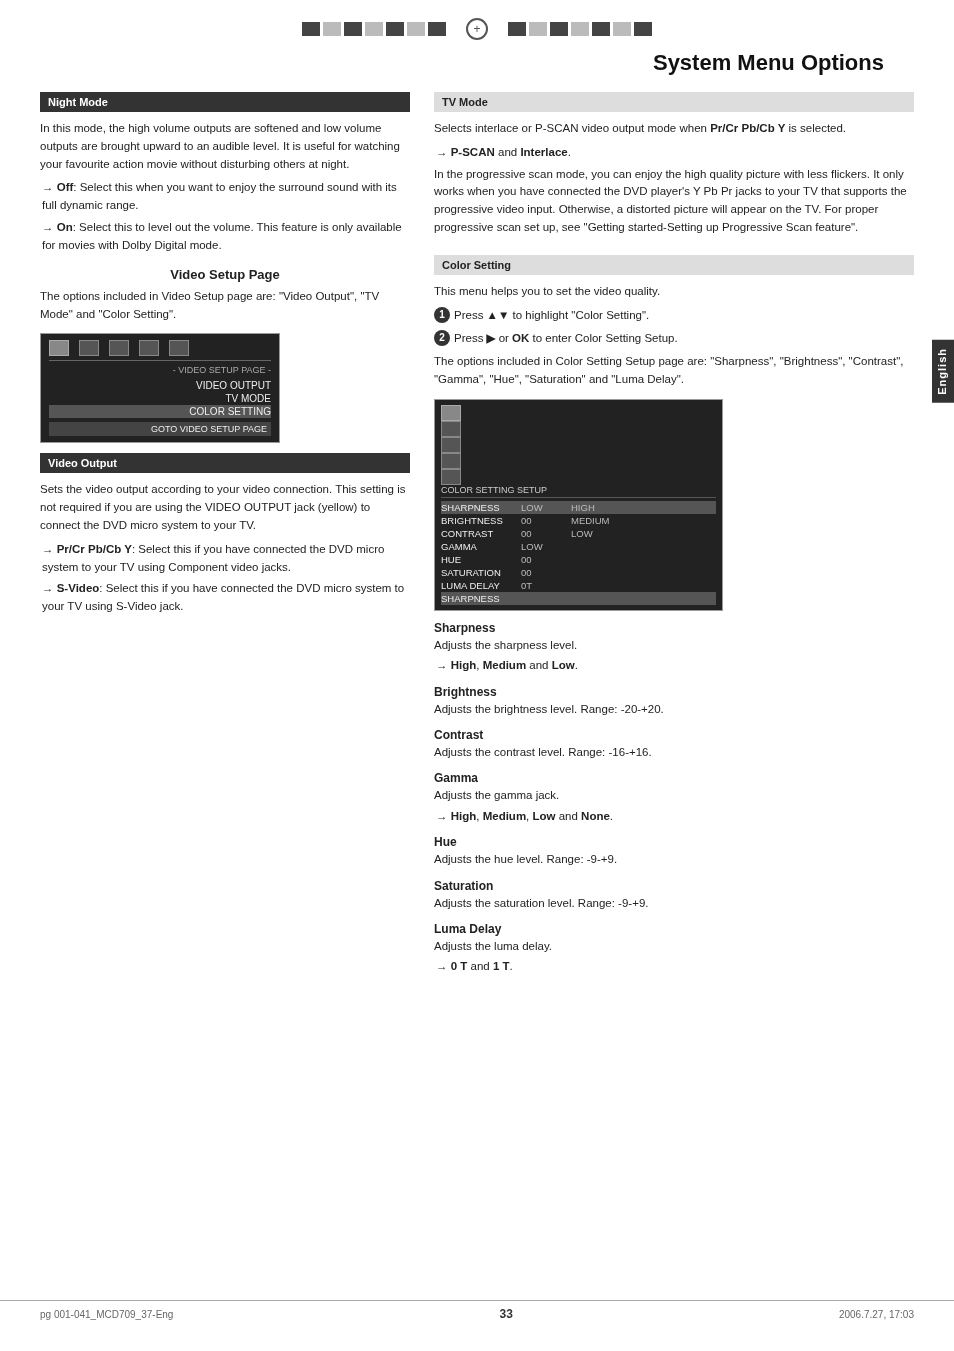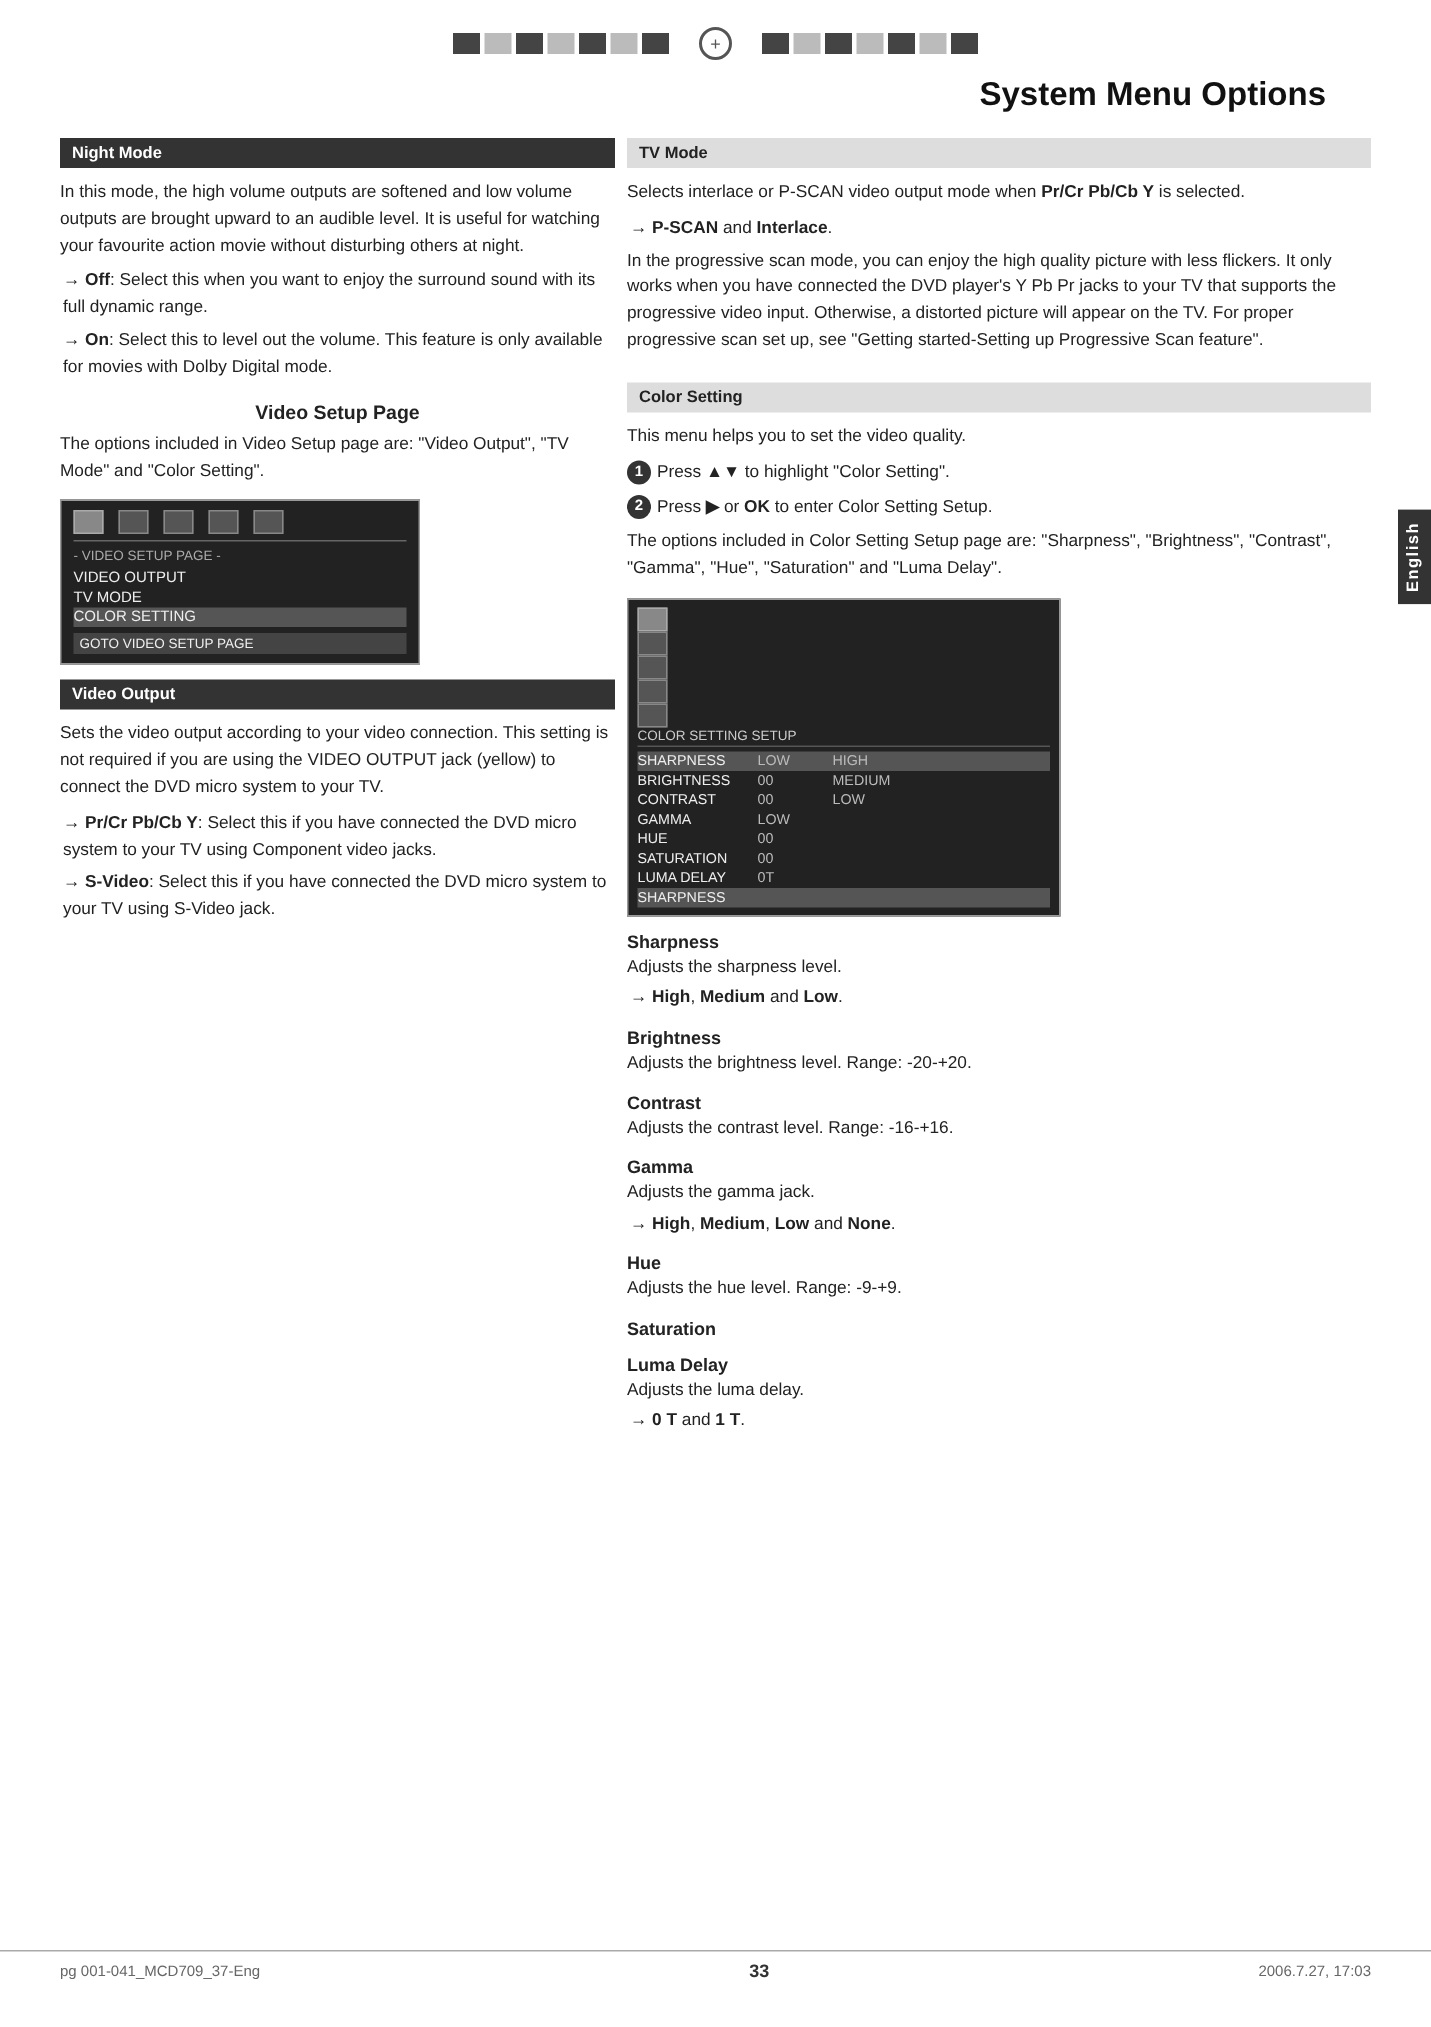--- a/index.html
+++ b/index.html
@@ -73,21 +73,21 @@
       font-size: 22px;
       font-weight: bold;
       color: #111;
       margin-bottom: 16px;
       padding-right: 30px;
     }
 
     
     .two-col {
       display: flex;
-      gap: 8px;
+      gap: 24px;
     }
     .col-left { width: 370px; flex-shrink: 0; }
     .col-right { flex: 1; }
 
     
     .section-header {
       background: #333;
       color: #fff;
       font-size: 11px;
       font-weight: bold;
@@ -126,20 +126,21 @@
 
     
     .menu-mockup {
       border: 1px solid #999;
       background: #222;
       color: #eee;
       font-size: 10px;
       padding: 6px 8px;
       margin: 10px 0;
       width: 240px;
+      text-align: right;
     }
     .menu-mockup .menu-icons {
       display: flex;
       gap: 10px;
       margin-bottom: 4px;
       border-bottom: 1px solid #666;
       padding-bottom: 4px;
     }
     .menu-icon-box {
       width: 20px;
@@ -405,20 +406,21 @@
       <div class="sub-desc">Adjusts the contrast level. Range: -16-+16.</div>
 
       <div class="sub-heading">Gamma</div>
       <div class="sub-desc">Adjusts the gamma jack.</div>
       <div class="arrow-item"><strong>High</strong>, <strong>Medium</strong>, <strong>Low</strong> and <strong>None</strong>.</div>
 
       <div class="sub-heading">Hue</div>
       <div class="sub-desc">Adjusts the hue level. Range: -9-+9.</div>
 
       <div class="sub-heading">Saturation</div>
+      <div class="sub-desc">Adjusts the saturation level. Range: -9-+9.</div>
 
       <div class="sub-heading">Luma Delay</div>
       <div class="sub-desc">Adjusts the luma delay.</div>
       <div class="arrow-item"><strong>0 T</strong> and <strong>1 T</strong>.</div>
 
     </div>
   </div>
 </div>
 
 <div class="page-footer">

